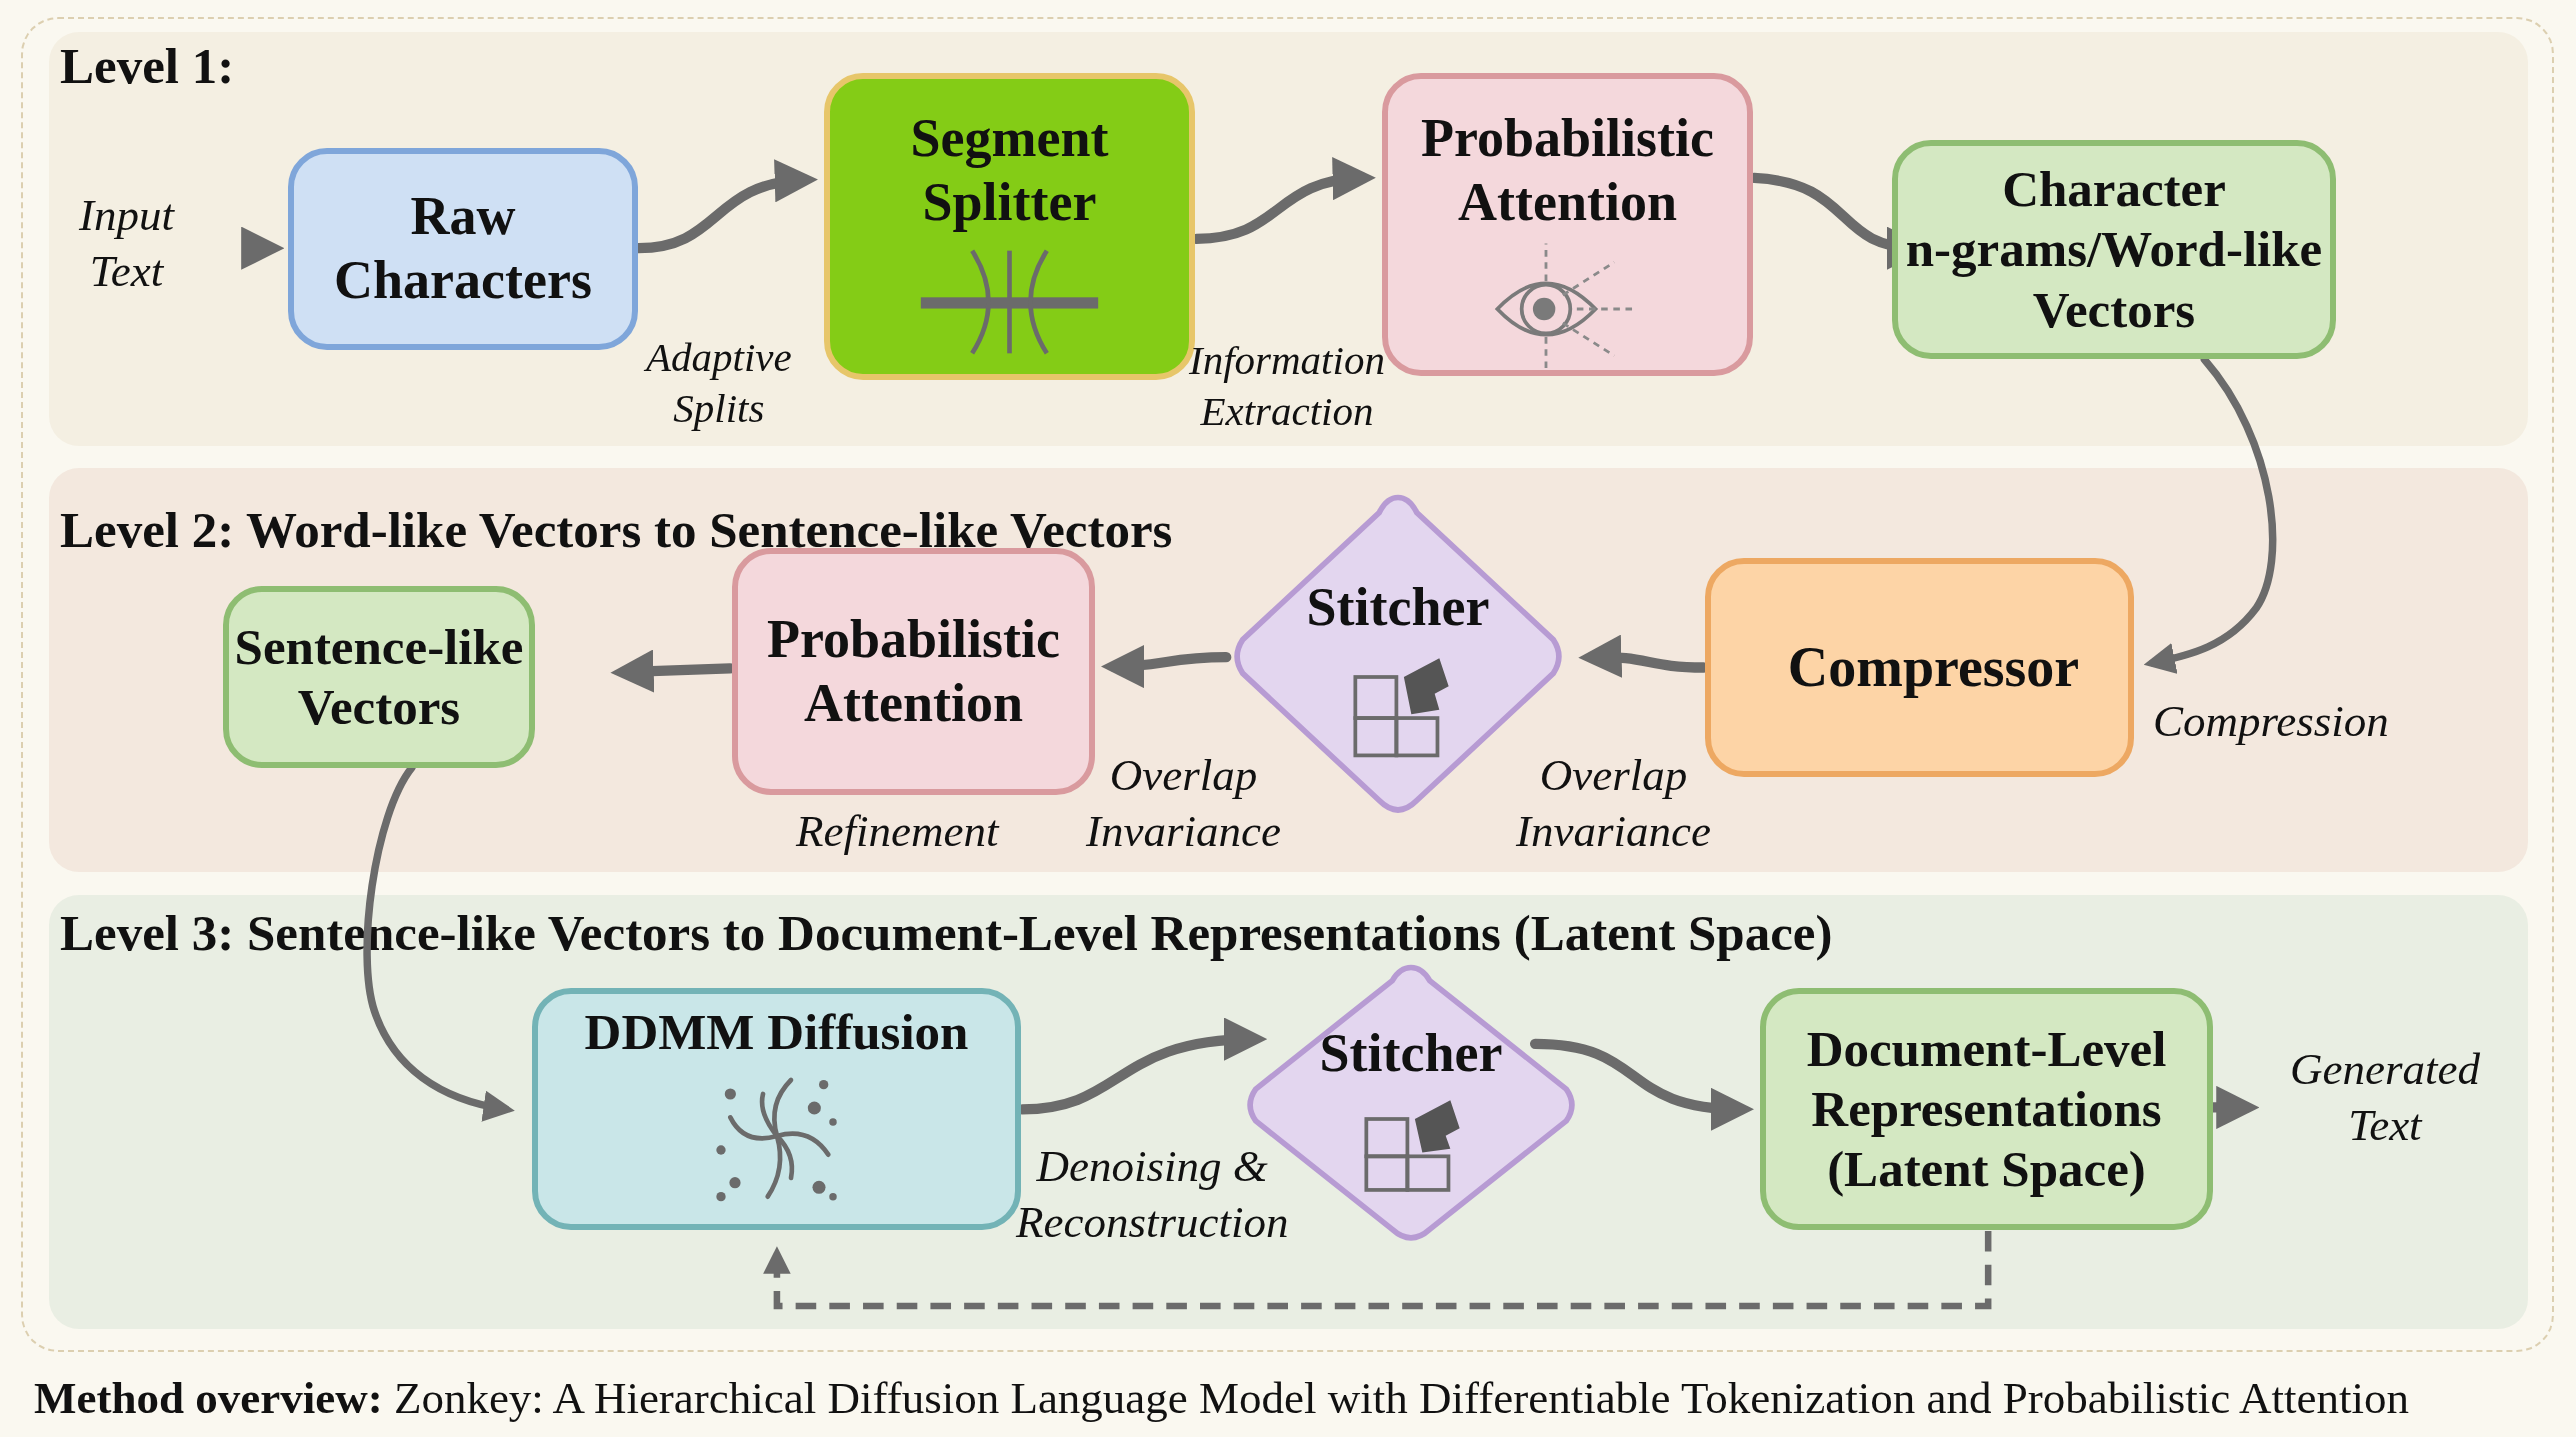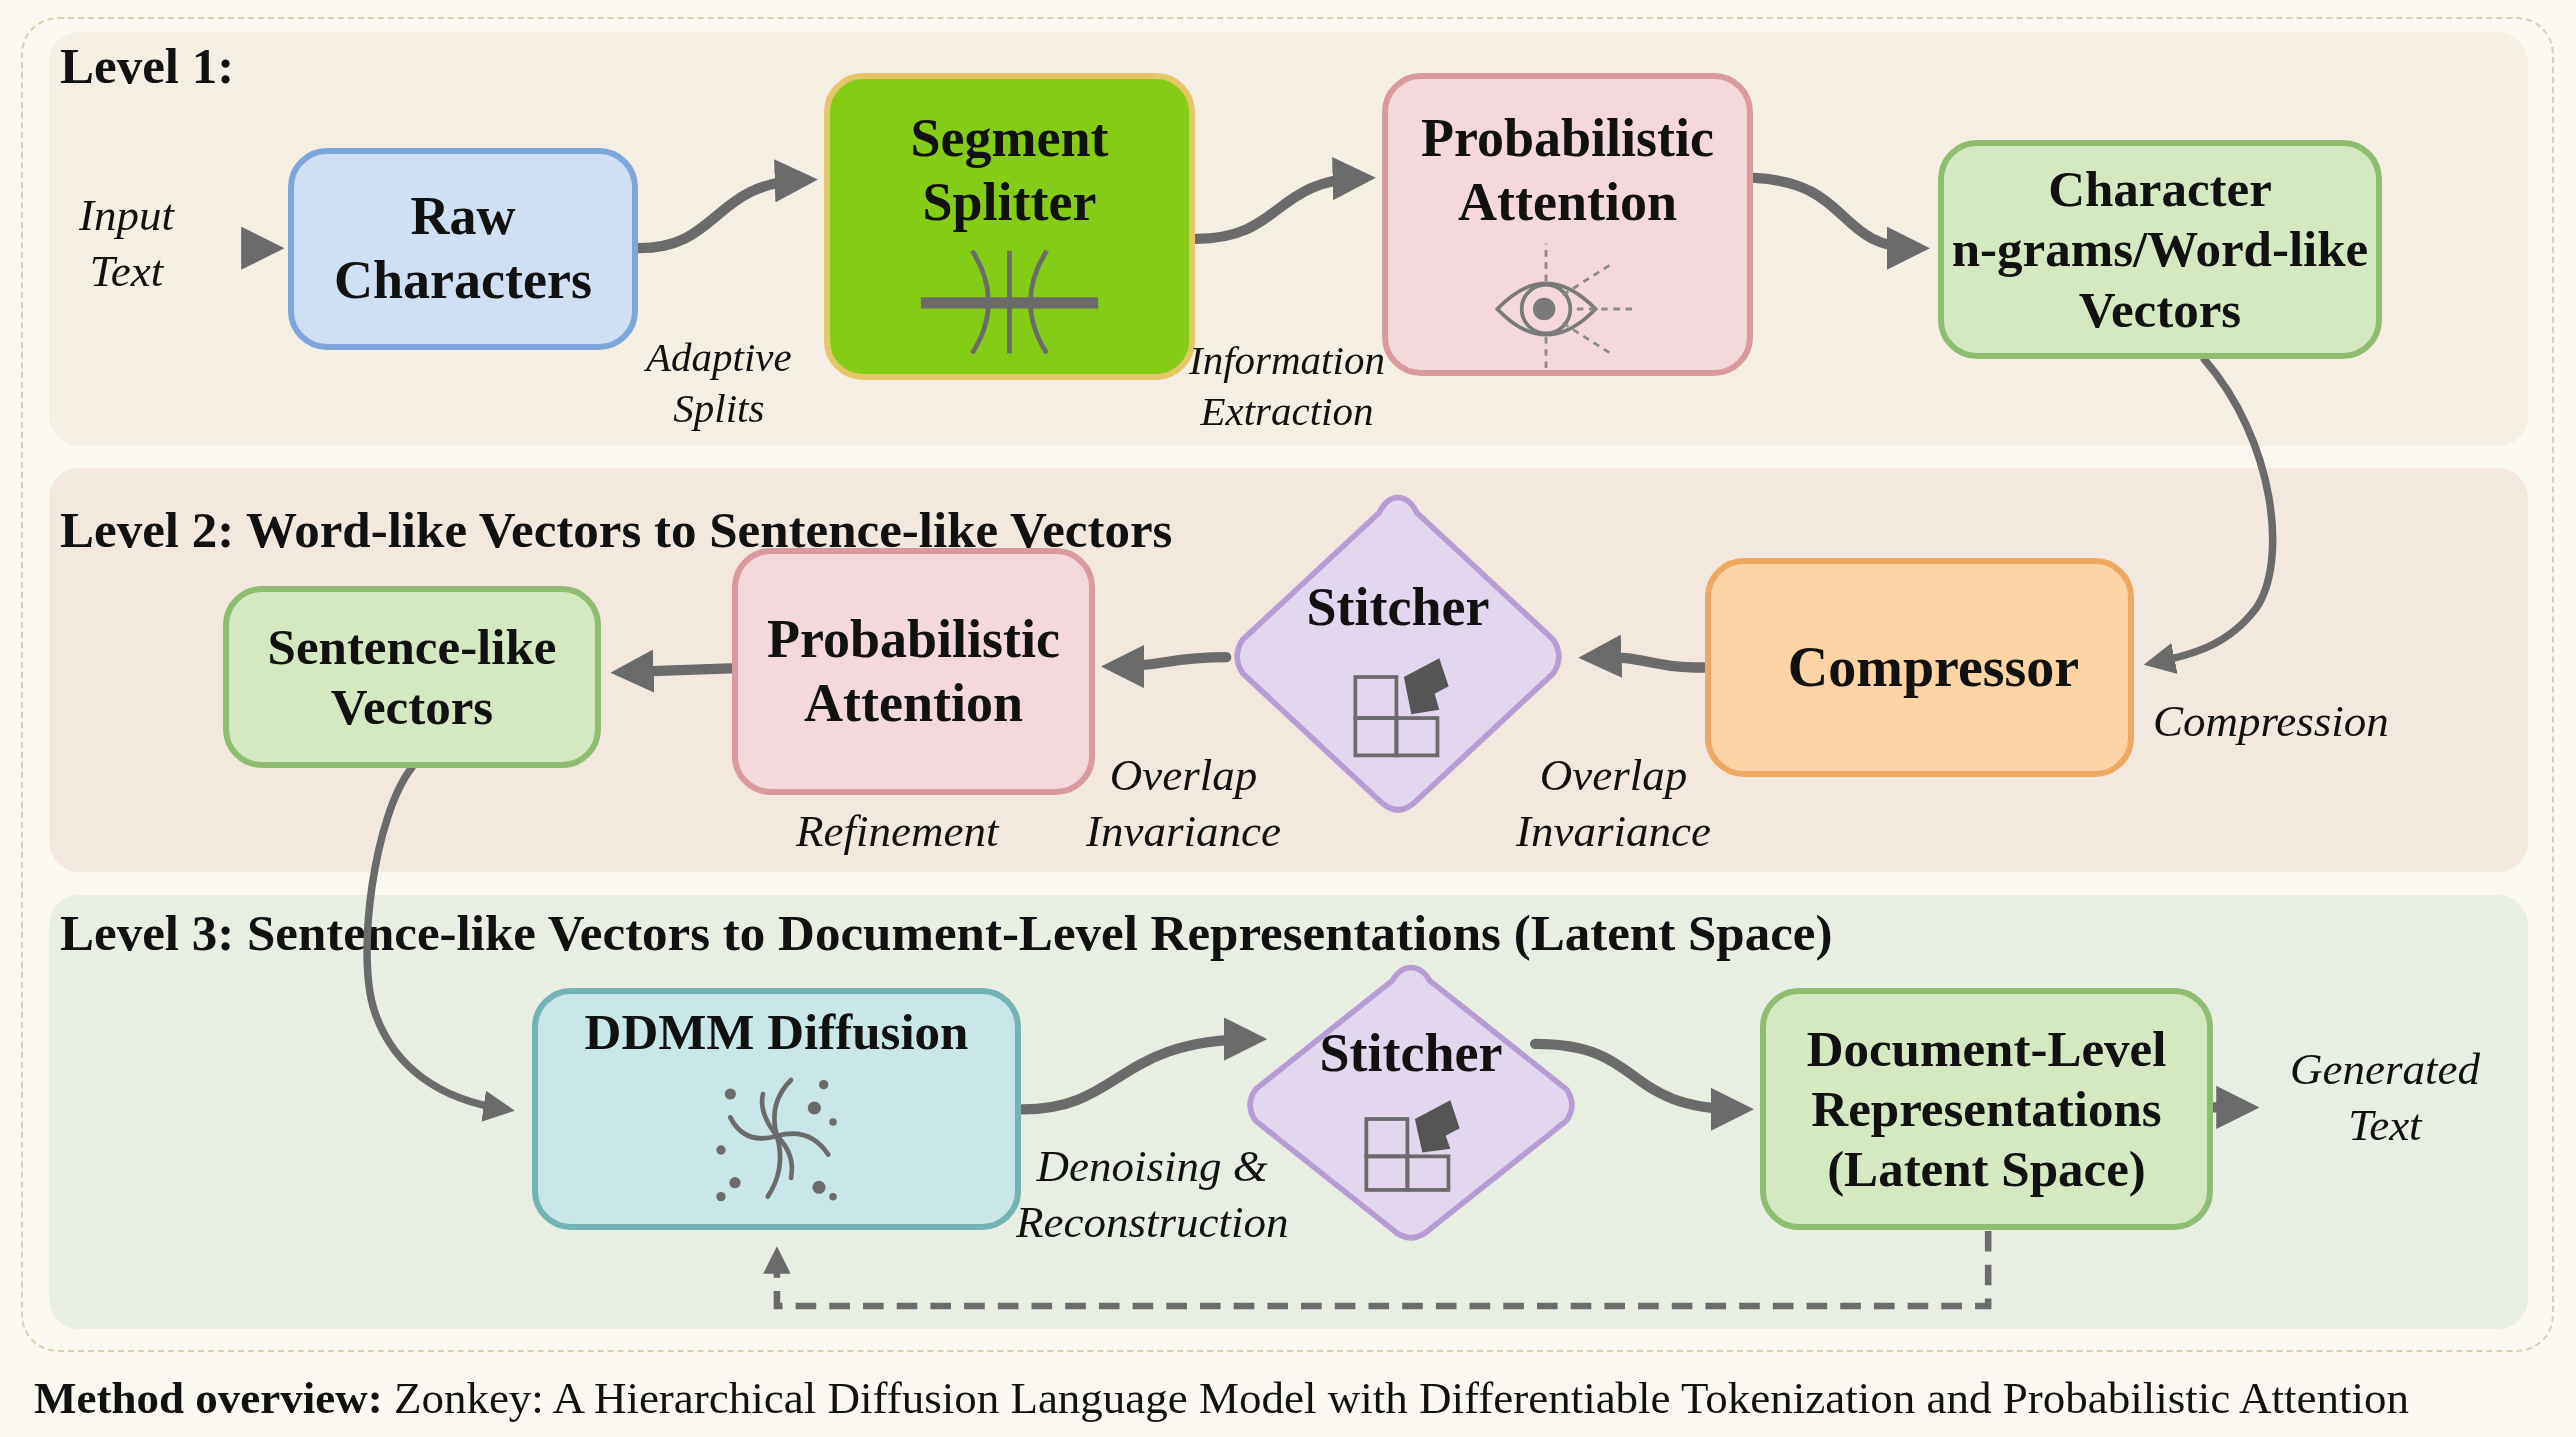--- a/index.html
+++ b/index.html
@@ -108,21 +108,21 @@
     <g stroke="#8a8a8a" stroke-width="3" stroke-dasharray="7,6" fill="none">
       <line x1="62" y1="45" x2="62" y2="5"></line>
       <line x1="62" y1="105" x2="62" y2="145"></line>
       <line x1="80" y1="60" x2="135" y2="25"></line>
       <line x1="80" y1="90" x2="135" y2="125"></line>
       <line x1="95" y1="75" x2="160" y2="75"></line>
     </g>
   </svg>
 </div>
 
-<div class="box green" style="left:1938px;top:140px;width:444px;height:219px;font-size:51px;">
+<div class="box green" style="left:1892px;top:140px;width:444px;height:219px;font-size:51px;">
   <div>Character</div>
   <div>n-grams/Word-like</div>
   <div>Vectors</div>
 </div>
 
 <div class="box orange" style="left:1705px;top:558px;width:429px;height:219px;font-size:56px;padding-left:28px;">
   <div>Compressor</div>
 </div>
 
 <div class="label" style="left:2153px;top:693px;">
@@ -156,21 +156,21 @@
 
 <div class="box pink" style="left:732px;top:548px;width:363px;height:247px;">
   <div>Probabilistic</div>
   <div>Attention</div>
 </div>
 
 <div class="label" style="left:796px;top:803px;">
   <div>Refinement</div>
 </div>
 
-<div class="box green" style="left:223px;top:586px;width:378px;height:182px;font-size:51px;">
+<div class="box green" style="left:223px;top:586px;width:312px;height:182px;font-size:51px;">
   <div>Sentence-like</div>
   <div>Vectors</div>
 </div>
 
 <div class="box teal" style="left:532px;top:988px;width:489px;height:242px;justify-content:flex-start;padding-top:8px;font-size:51px;">
   <div>DDMM Diffusion</div>
   <svg width="150" height="140" style="margin-top:3.7px;" viewBox="0 0 160 150">
     <g stroke="#6b6b6b" stroke-width="5" fill="none" stroke-linecap="round">
       <path d="M80,75 Q70,40 95,15"></path>
       <path d="M80,75 Q115,65 135,95"></path>

